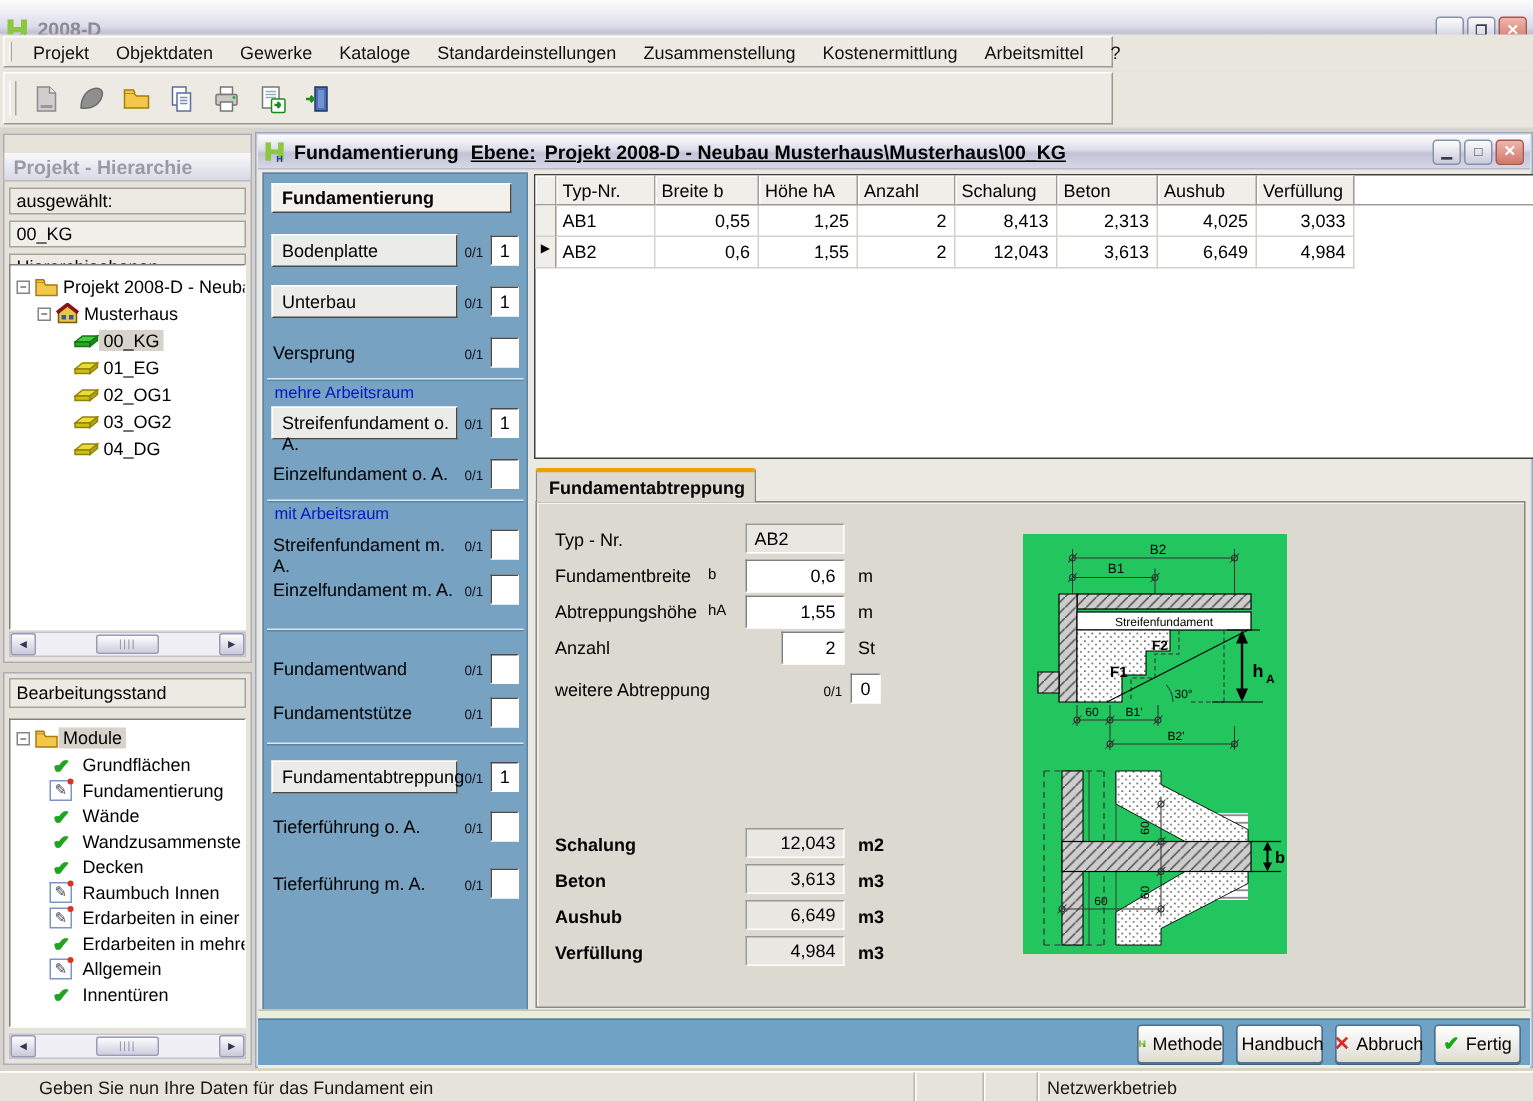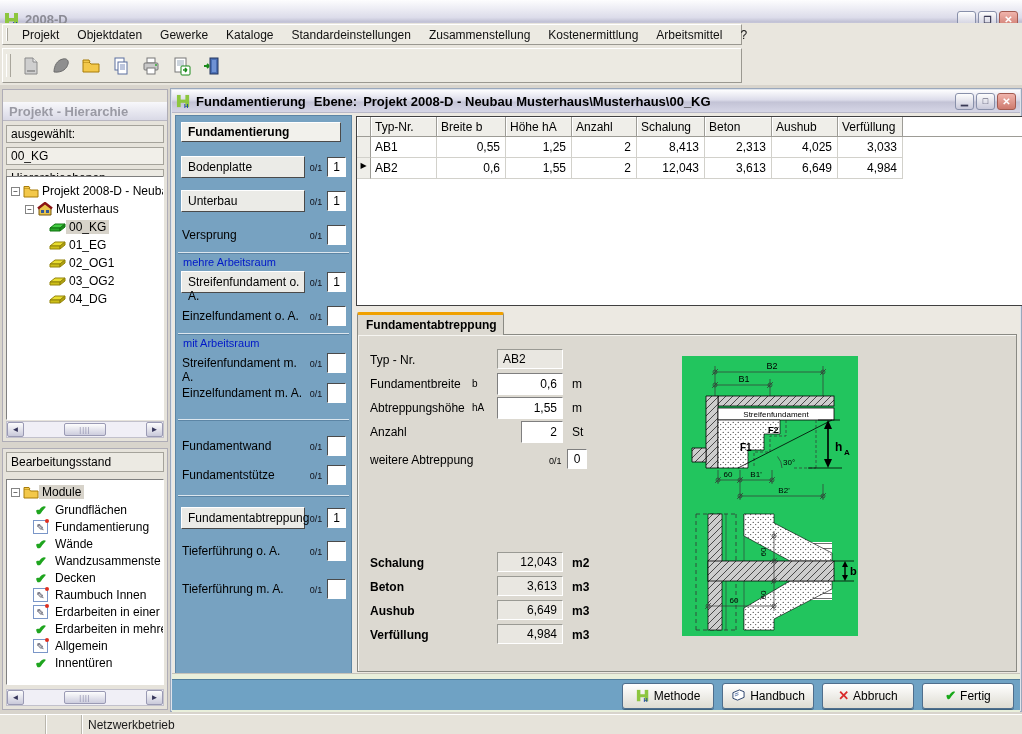--- a/index.html
+++ b/index.html
@@ -65,21 +65,21 @@
   .st-icon[data-state="done"]::before { content:"✔"; color:#1fa51f; font-weight:bold; font-size:13px; text-shadow:1px 0 #1fa51f; }
   .st-icon[data-state="edit"] { background:#fff; border:1px solid #7a96c8; }
   .st-icon[data-state="edit"]::before { content:"✎"; font-size:10px; color:#445; }
   .st-icon[data-state="edit"]::after { content:""; position:absolute; right:-2px; top:-2px; width:4px; height:4px; border-radius:50%; background:#e03020; }
 
   
   #module-window { left:170px; top:88px; width:852px; height:624px; background:#ece9e2;
                    border:1px solid #9aa8bc; box-shadow:inset 0 0 0 1px #dfe4ec; }
   #module-title { position:absolute; left:1px; right:1px; top:1px; height:23px; display:flex; align-items:center; padding:0 4px; border-bottom:1px solid #b8b8c8; }
   #module-title .t1 { font-weight:bold; font-size:13px; margin:0 8px 0 5px; }
-  #module-title .t2 { font-weight:bold; font-size:13px; }
+  #module-title .t2 { font-weight:bold; font-size:13px;text-decoration:underline; }
   #module-title .spacer { flex:1; }
 
   
   #bmenu { position:absolute; left:4px; top:26px; width:177px; height:562px; background:#77a2c1; border:1px solid #5c85a5; }
   .bmenu-header { position:absolute; left:5px; top:6px; width:160px; height:20px; background:#f2f1ec;
                   border:1px solid; border-color:#fff #4a4a4a #4a4a4a #fff; font-weight:bold; padding:2px 0 0 6px; }
   .brow { position:absolute; left:0; width:100%; height:22px; }
   .bbtn { position:absolute; left:5px; width:124px; height:22px; background:#ebebe7;
           border:1px solid; border-color:#fff #4a4a4a #4a4a4a #fff; padding:3px 0 0 6px; cursor:default; }
   .bflat { position:absolute; left:6px; width:124px; padding-top:4px; color:#000; }
@@ -117,21 +117,21 @@
                padding:2px 5px 0 5px; font-size:12px; height:20px; width:66px; left:139px; }
   .frm-gray.num { text-align:right; }
   .frm-unit { position:absolute; left:214px; font-size:12px; }
   .frm-unit.bold { font-weight:bold; }
   #diagram { position:absolute; left:324px; top:21px; width:176px; height:280px; background:#22c55e; }
 
   
   #pale-strip { position:absolute; left:1px; right:1px; top:584px; height:6px; background:#e9efdb; border-top:1px solid #c6c3ba; }
   #footer { position:absolute; left:1px; right:1px; top:590px; height:32px; background:#6fa2c4; border-top:1px solid #517e9c;
             display:flex; align-items:center; justify-content:flex-end; padding-right:6px; gap:8px; }
-  .f-btn { width:92px; height:26px; background:linear-gradient(to bottom,#ffffff,#dedcd2);
+  .f-btn { width:58px; height:26px; background:linear-gradient(to bottom,#ffffff,#dedcd2);
            border:1px solid #4f6e8c; border-radius:3px; display:flex; align-items:center; justify-content:center; gap:4px;
            font-size:12px; box-shadow:0 1px 0 #3f637f; }
   .f-x { color:#d92b2b; font-weight:bold; font-size:13px; }
   .f-check { color:#18a818; font-weight:bold; font-size:13px; }
   #footer-bottom { position:absolute; left:1px; right:1px; top:621px; height:2px; background:#e9efdb; }
 
   
   #statusbar { left:0; top:714px; width:1022px; height:20px; background:#e6e3da; border-top:1px solid #fff; display:flex; }
   .sb-cell { border-right:1px solid #b9b6ac; box-shadow:1px 0 0 #fff; padding:3px 0 0 6px; font-size:12px; color:#1a1a1a; }
 
@@ -671,16 +671,17 @@
     </span>
     <span class="f-btn">
       <span class="f-check">✔</span>
       <span>Fertig</span>
     </span>
   </div>
   <div id="footer-bottom"></div>
 </div>
 
 <div id="statusbar" class="abs">
+  <div class="sb-cell" style="width:610px; padding-left:26px;">Geben Sie nun Ihre Daten für das Fundament ein</div>
   <div class="sb-cell" style="width:46px;"></div>
   <div class="sb-cell" style="width:36px;"></div>
   <div class="sb-cell" style="flex:1; border-right:none;">Netzwerkbetrieb</div>
 </div>
 
 </body></html>

